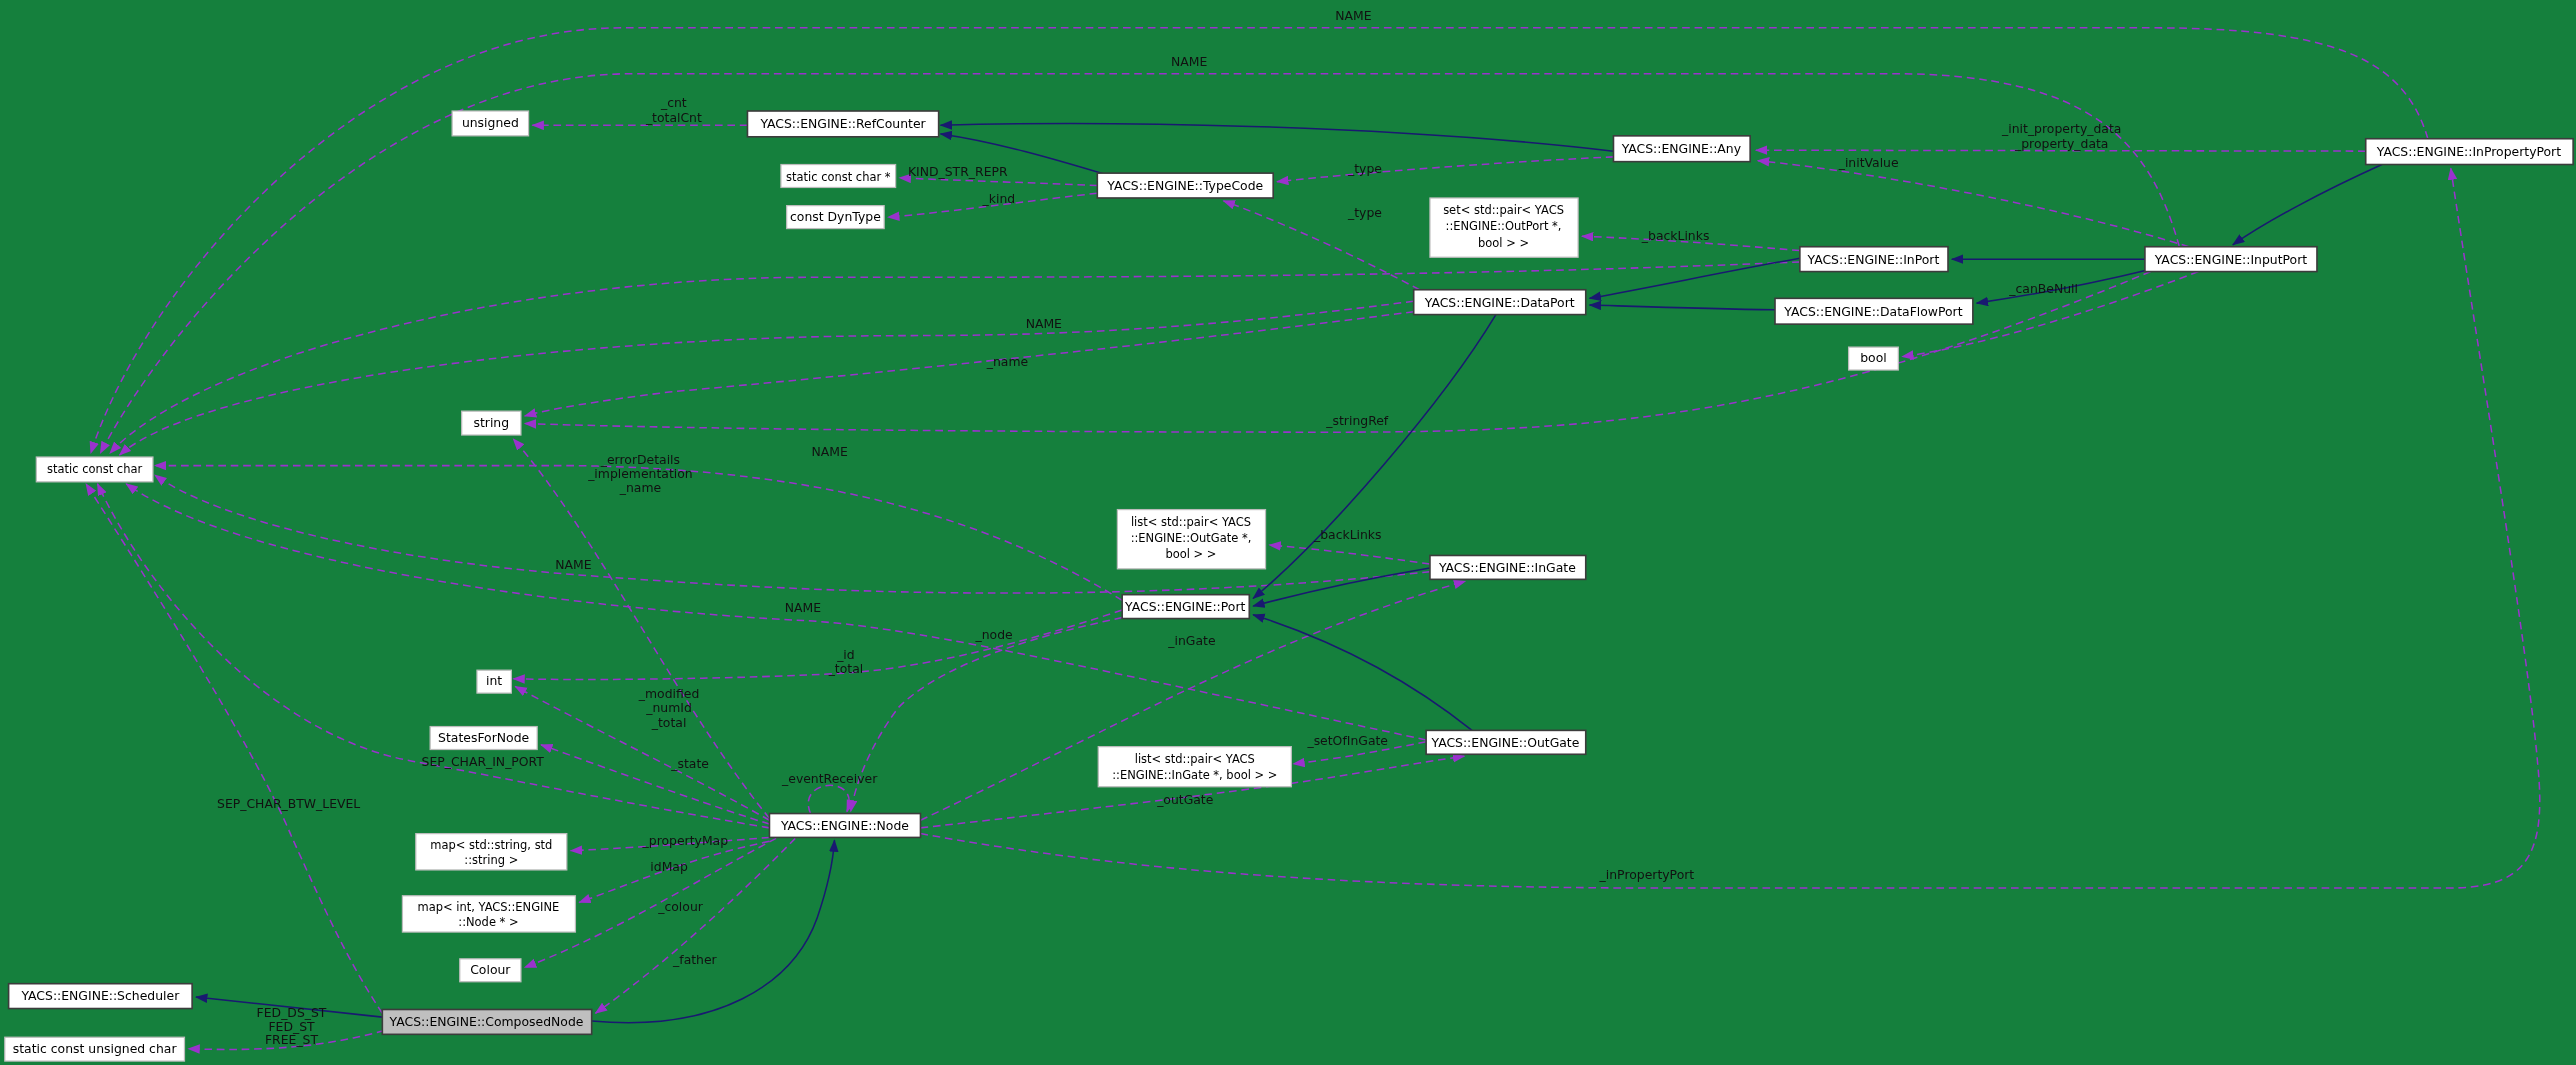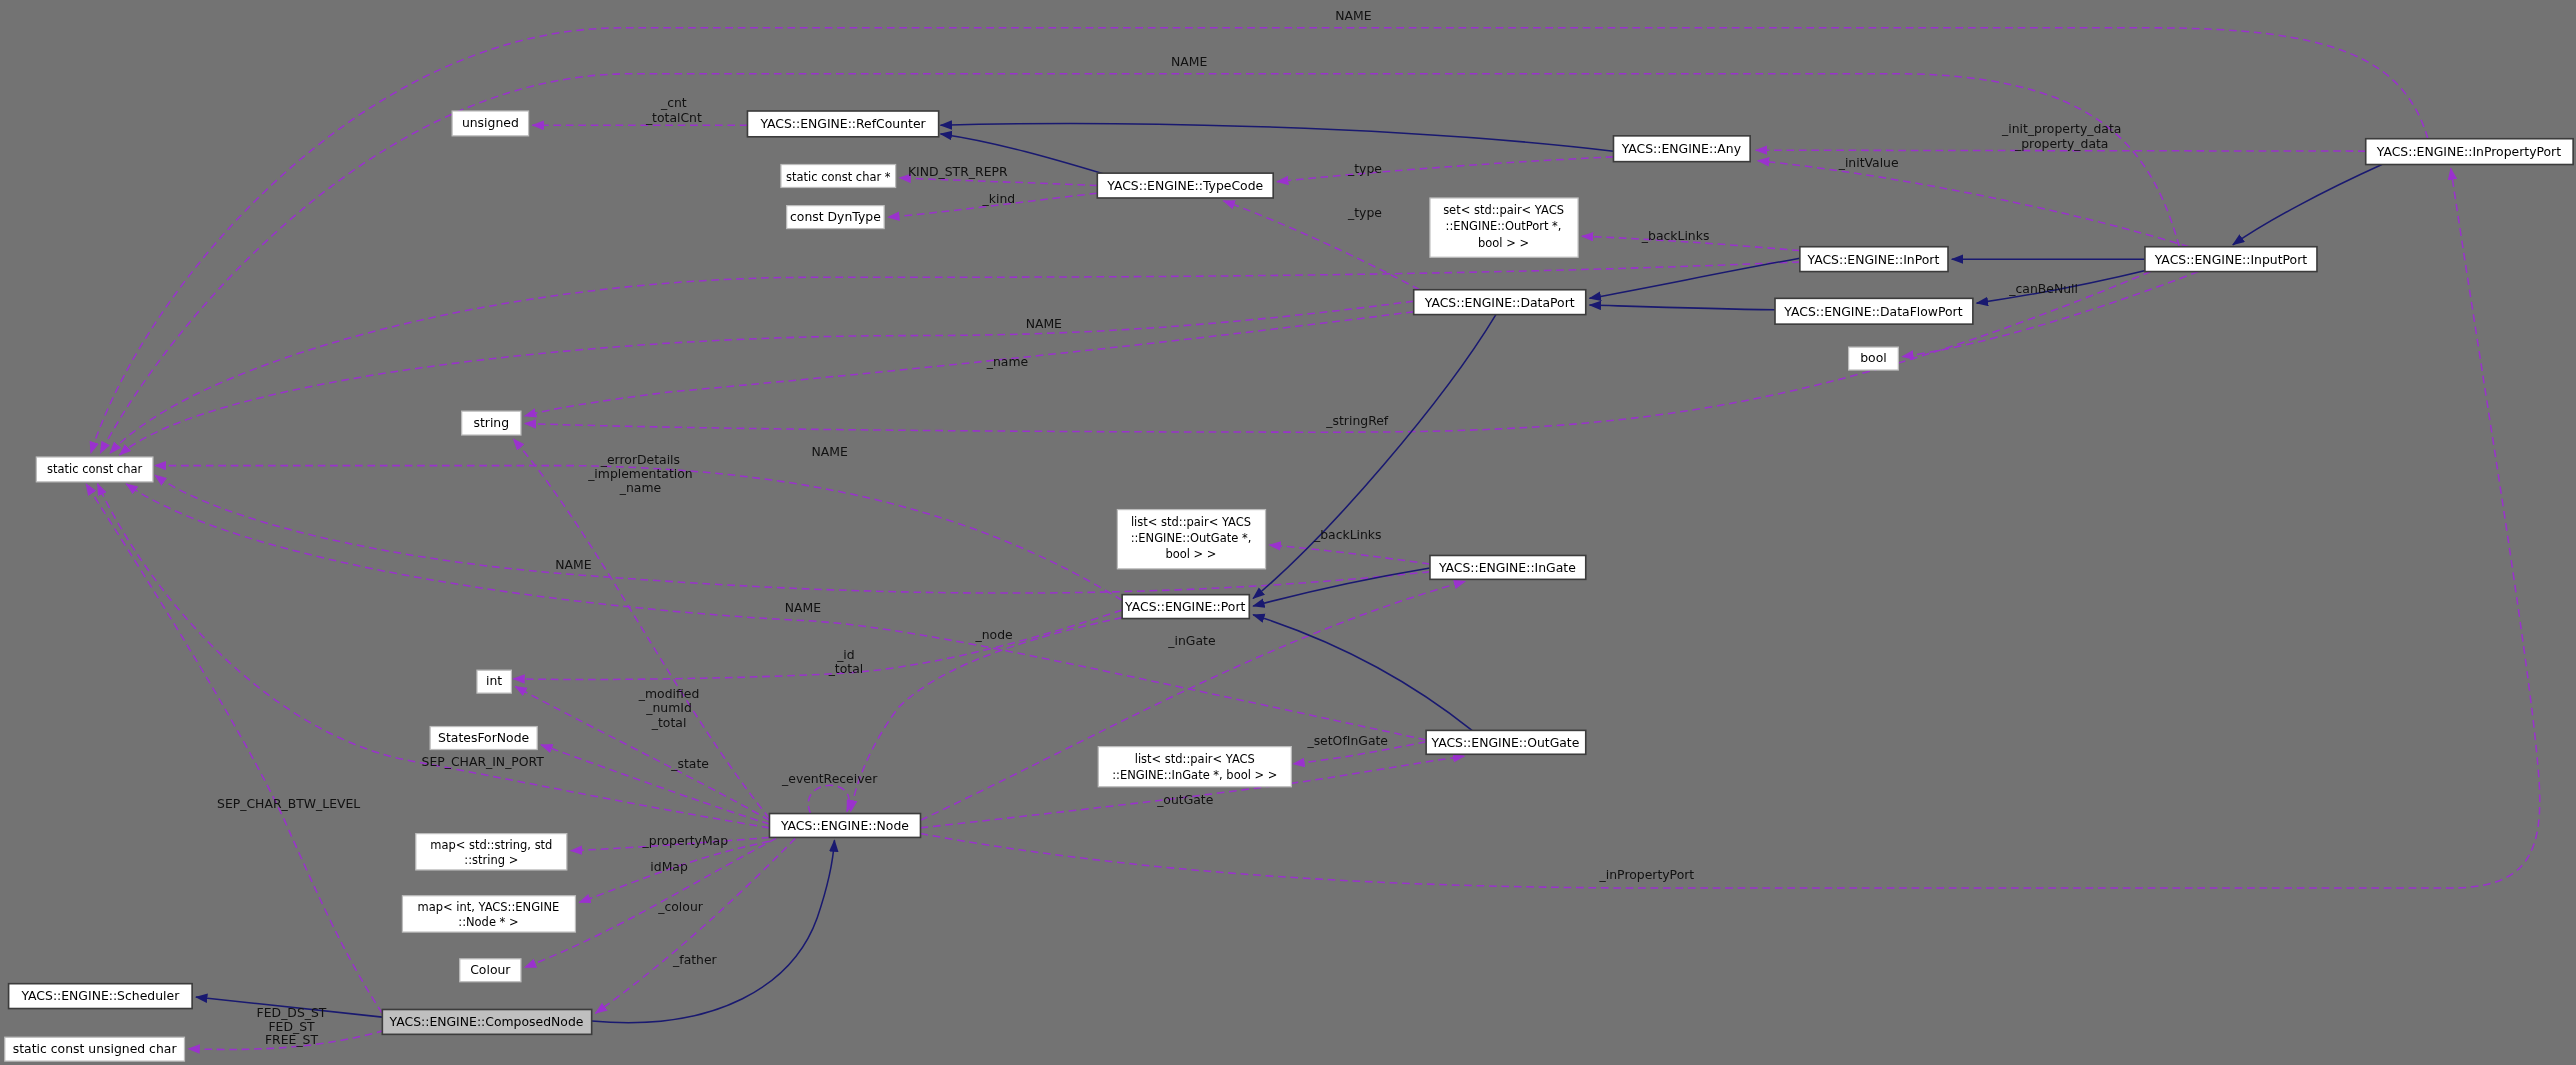--- a/index.html
+++ b/index.html
@@ -1,16 +1,16 @@
 <!DOCTYPE html>
 <html><head>
 <meta charset="utf-8">
 <style>
   html,body{margin:0;padding:0;background:#ffffff;}
-  .stage{width:2576px;height:1066px;position:relative;background:#737373;}
+  .stage{width:2576px;height:1066px;position:relative;background:#15803d;}
   svg{display:block;}
   .elbl{font-family:"DejaVu Sans","Liberation Sans",sans-serif;font-size:13px;fill:#111;text-anchor:middle;}
   .nlbl{font-family:"DejaVu Sans","Liberation Sans",sans-serif;font-size:13px;fill:#000;text-anchor:middle;}
   .ed{fill:none;stroke:#9a32cd;stroke-width:1.6;stroke-dasharray:8,5;}
   .es{fill:none;stroke:#191970;stroke-width:1.6;}
   .bx-class{fill:#ffffff;stroke:#3c3c3c;stroke-width:1.7;}
   .bx-ext{fill:#ffffff;stroke:#bcbcbc;stroke-width:1.3;}
   .bx-cur{fill:#bfbfbf;stroke:#3c3c3c;stroke-width:1.7;}
 </style>
 </head>

